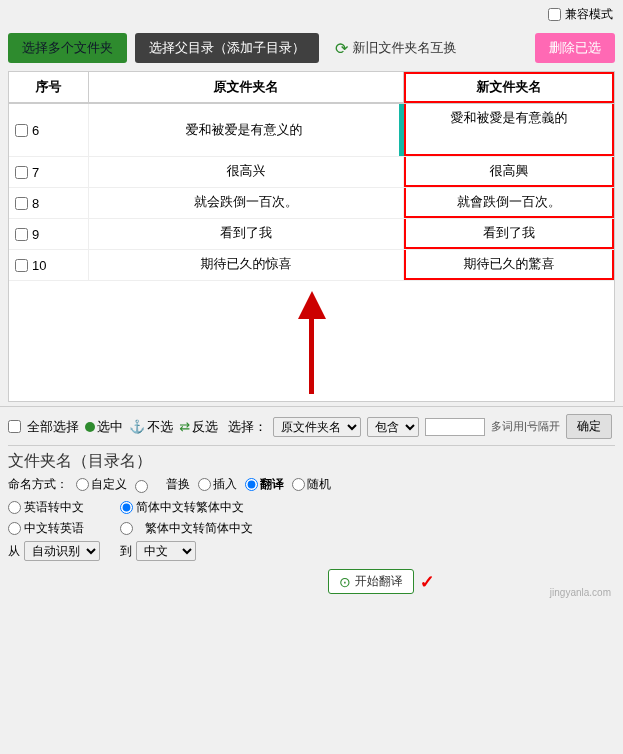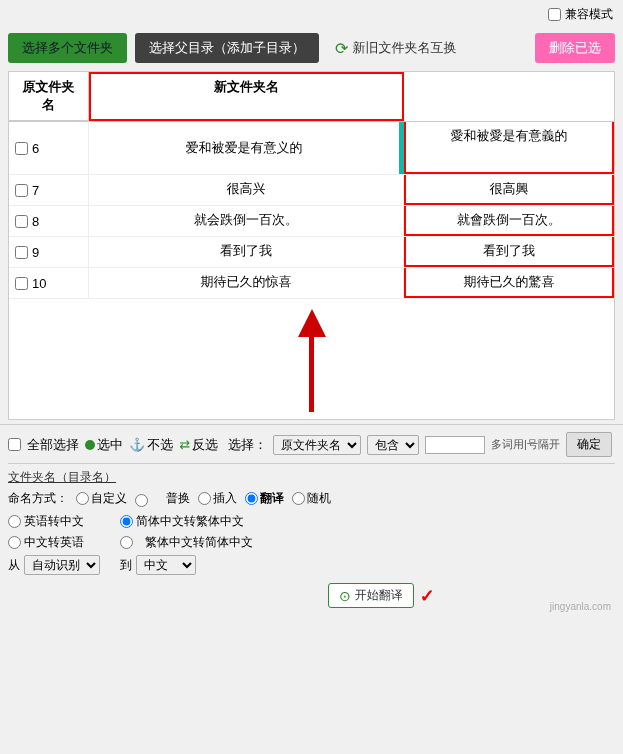--- a/index.html
+++ b/index.html
@@ -201,20 +201,21 @@
     <span>新旧文件夹名互换</span>
   </button>
   <div class="toolbar-right">
     <button class="btn-delete">删除已选</button>
   </div>
 </div>
 
 <div style="margin: 4px 8px; background:#fff; border:1px solid #ccc; overflow:hidden;">
 
   <div style="display:grid; grid-template-columns:80px 1fr 210px; border-bottom:1px solid #ccc;">
+    <div class="col-header" style="border-right:1px solid #ccc;">序号</div>
     <div class="col-header" style="border-right:1px solid #ccc;">原文件夹名</div>
     <div class="col-header" style="border:2px solid red; padding:4px 8px; font-weight:bold; text-align:center; background:#fff;">新文件夹名</div>
   </div>
 
   <div>
 
     <div style="display:grid; grid-template-columns:80px 1fr 210px; border-bottom:1px solid #eee;">
       <div style="display:flex;align-items:center;gap:4px;padding:5px 6px;border-right:1px solid #eee;">
         <input type="checkbox" style="">
         <span>6</span>
@@ -317,21 +318,21 @@
     <select class="select-small">
       <option>包含</option>
     </select>
     <input type="text" style="width: 60px; font-size: 12px; padding: 1px 3px; border: 1px solid rgb(170, 170, 170);">
     <span style="font-size:11px;color:#555;">多词用|号隔开</span>
     <button class="btn-confirm">确定</button>
   </div>
 
   <div class="divider-row"></div>
 
-  <div class="section-label" style="padding:2px 0; font-size:12px;text-decoration:underline;">文件夹名（目录名）</div>
+  <div class="section-label" style="padding:2px 0; font-size:16px;">文件夹名（目录名）</div>
 
   <div class="naming-row">
     <span>命名方式：</span>
     <label style="display:flex;align-items:center;gap:2px;">
       <input type="radio" name="naming" style="">
       <span>自定义</span>
     </label>
     <label style="display:flex;align-items:flex-end;gap:18px;">
       <input type="radio" name="naming" style="">
       <span>普换</span>

